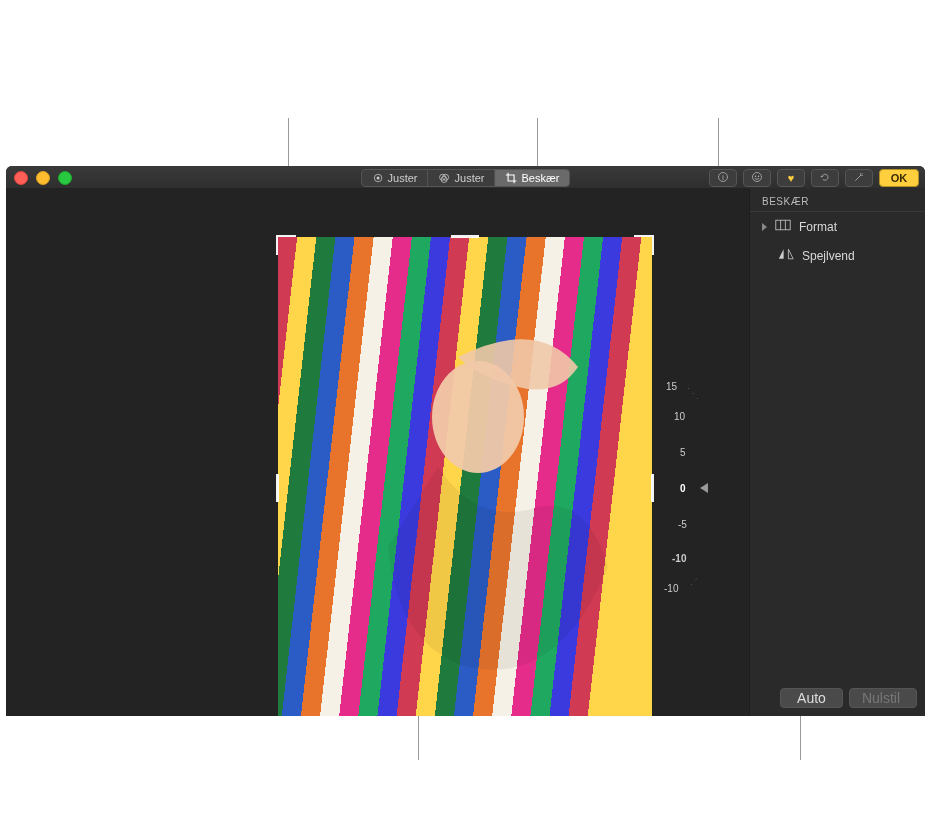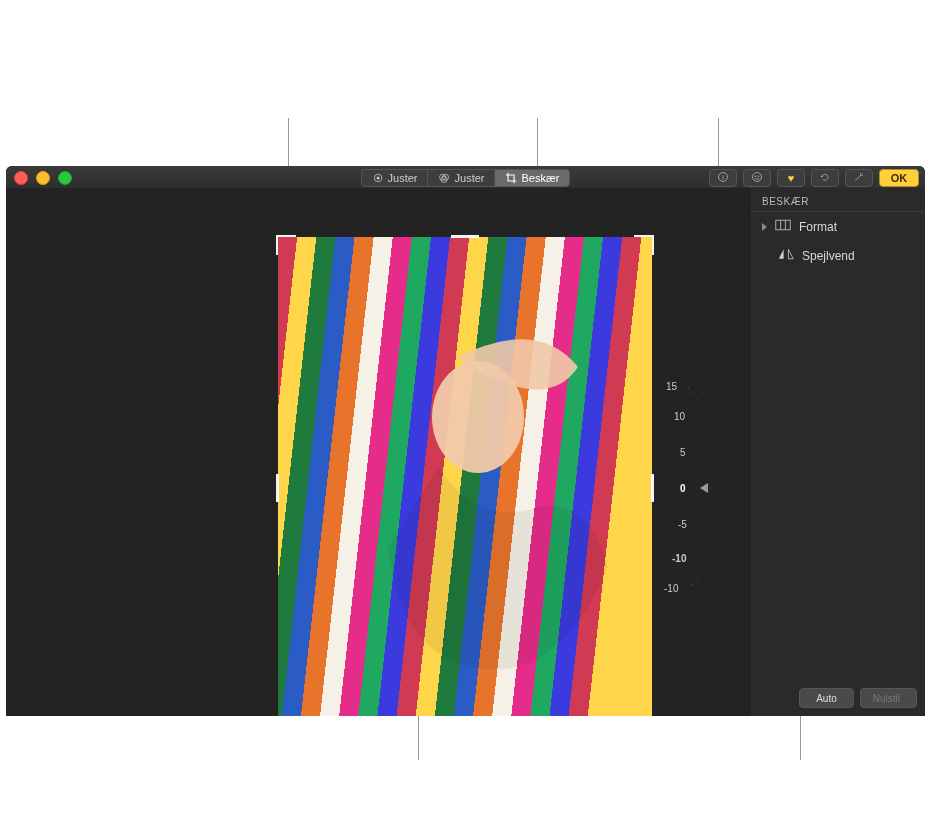--- a/index.html
+++ b/index.html
@@ -32,21 +32,21 @@
   .mid.ml{left:-2px;top:50%;transform:translateY(-50%);width:3px;height:28px;}
   .mid.mr{right:-2px;top:50%;transform:translateY(-50%);width:3px;height:28px;}
   .dial{position:absolute;right:-46px;top:50%;transform:translateY(-50%);width:64px;height:210px;color:#ccc;}
   .tri{position:absolute;right:-10px;top:50%;transform:translateY(-50%);width:0;height:0;border-top:5px solid transparent;border-bottom:5px solid transparent;border-right:8px solid #9a9a9a;}
   .dlabel{position:absolute;left:2px;font-size:10px;color:#ccc;}
   .sidebar{position:absolute;right:0;top:22px;width:175px;bottom:0;background:#2a2a2a;border-left:1px solid #1d1d1d;}
   .sh{padding:8px 12px 4px;font-size:10px;letter-spacing:.5px;color:#bbb;border-bottom:1px solid #3a3a3a;}
   .srow{display:flex;align-items:center;gap:8px;padding:7px 12px;font-size:12px;color:#d9d9d9;cursor:pointer;}
   .srow .tri2{width:0;height:0;border-top:4px solid transparent;border-bottom:4px solid transparent;border-left:5px solid #888;}
   .footer{position:absolute;right:8px;bottom:8px;display:flex;gap:6px;}
-  .fbtn{height:18px;padding:0 16px;border:1px solid #555;border-radius:4px;background:#4a4a4a;color:#ddd;font-size:10px;display:flex;align-items:center;cursor:pointer;}
+  .fbtn{height:18px;padding:0 16px;border:1px solid #555;border-radius:4px;background:#4a4a4a;color:#ddd;font-size:14px;display:flex;align-items:center;cursor:pointer;}
   .fbtn.dis{color:#777;padding-left:12px;}
   .callout{position:absolute;background:#999;width:1px;}
 </style>
 </head>
 <body>
 
 <div class="stage">
 
   <div class="callout" style="left:288px;top:118px;height:80px;"></div>
   <div class="callout" style="left:537px;top:118px;height:48px;"></div>

